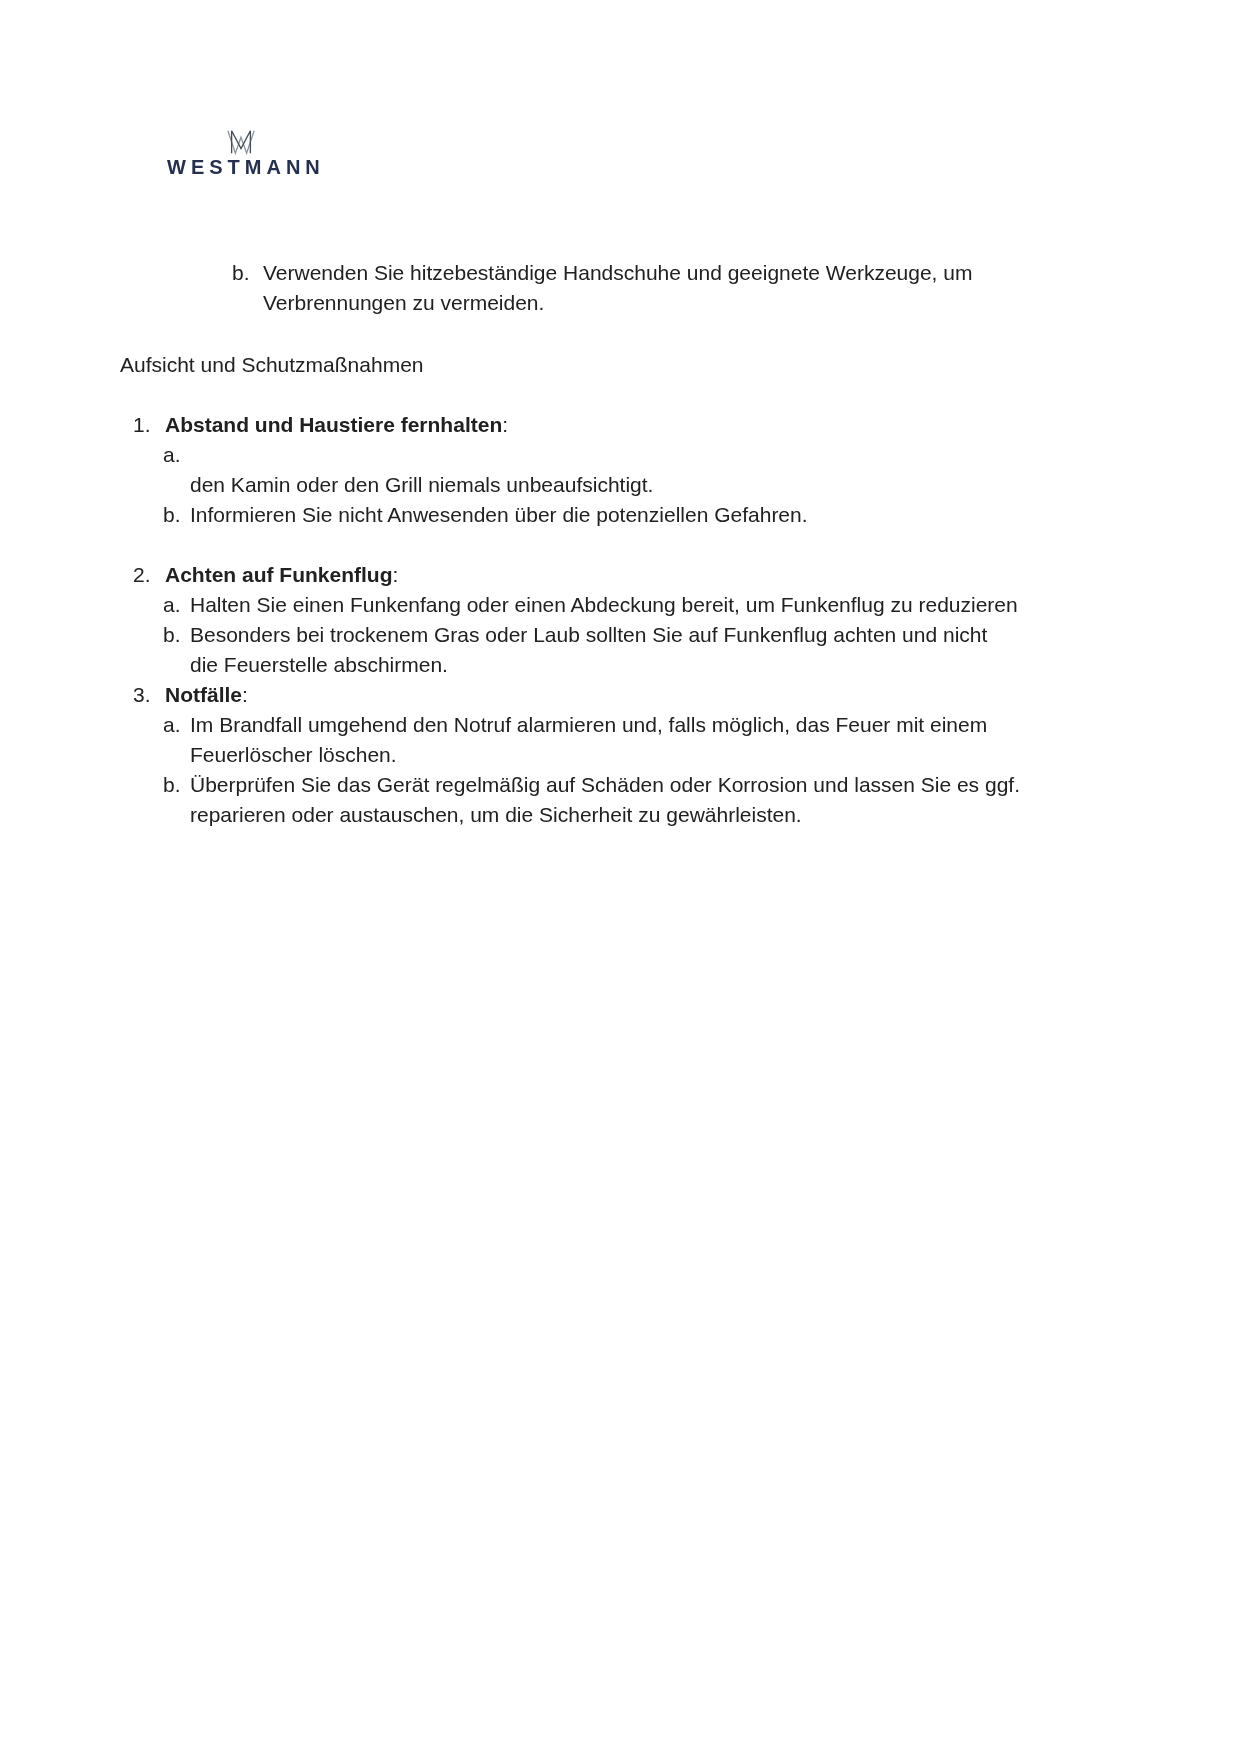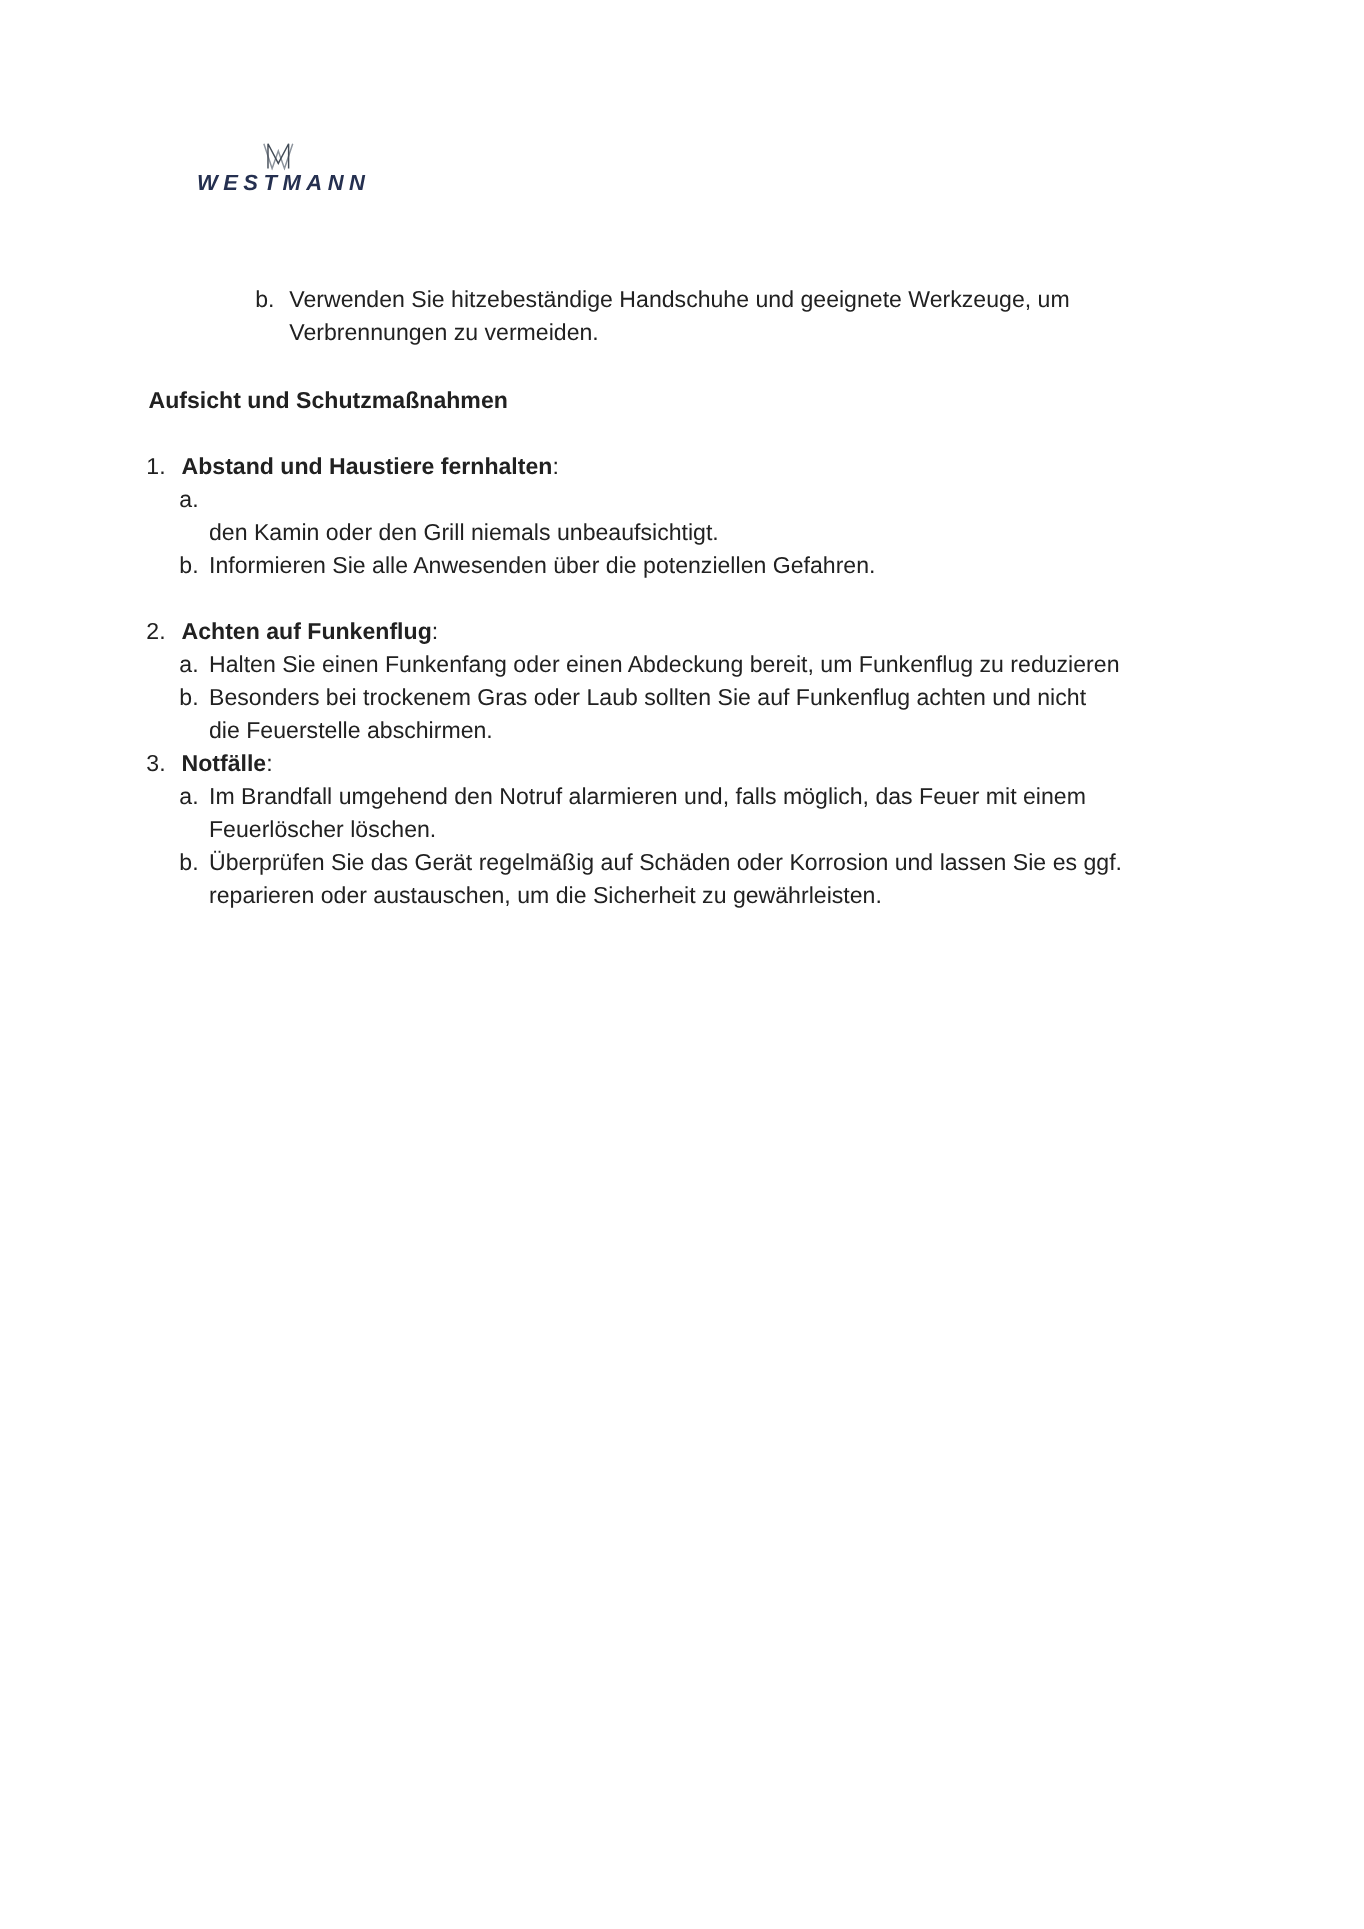--- a/index.html
+++ b/index.html
@@ -7,39 +7,39 @@
     position:relative;
     width:1240px;height:1754px;
     margin:0 auto;
     background:#ffffff;
     font-family:"Liberation Sans","DejaVu Sans",sans-serif;
     font-size:21px;
     color:#212121;
     overflow:hidden;
   }
   
-  .logo{position:absolute;left:16px;top:0;width:420px;height:200px;font-style:italic;}
+  .logo{position:absolute;left:4px;top:0;width:420px;height:200px;}
   .monogram{position:absolute;left:222px;top:127px;}
   .wordmark{
     position:absolute;left:163px;top:156px;
     font-size:20px;font-weight:700;letter-spacing:5px;
     color:#253050;white-space:nowrap;
   }
   
   .content{position:absolute;left:0;top:258px;width:1240px;}
   .line{position:relative;height:30px;}
   .line>span{position:absolute;top:0;line-height:30px;white-space:nowrap;}
   .m-hang{left:232px;}
   .t-hang{left:263px;}
   .m-num{left:133px;}
   .t-num{left:165px;}
   .m-sub{left:163px;}
   .t-sub{left:190px;}
   .bold{font-weight:700;}
-  .heading>span{left:135px;font-weight:700;}
+  .heading>span{left:120px;font-weight:400;}
   .mt30{margin-top:30px;}
   .mt32{margin-top:32px;}
 </style>
 </head>
 <body>
 
 <div class="page">
 
   <div class="logo">
     <svg class="monogram" width="30" height="28" viewBox="0 0 32 28" aria-hidden="true">
@@ -68,21 +68,21 @@
       <span class="t-num"><span class="bold">Abstand und Haustiere fernhalten</span><span>:</span></span>
     </div>
     <div class="line">
       <span class="m-sub">a.</span>
     </div>
     <div class="line">
       <span class="t-sub">den Kamin oder den Grill niemals unbeaufsichtigt.</span>
     </div>
     <div class="line">
       <span class="m-sub">b.</span>
-      <span class="t-sub">Informieren Sie alle Anwesenden über die potenziellen Gefahren.</span>
+      <span class="t-sub">Informieren Sie nicht Anwesenden über die potenziellen Gefahren.</span>
     </div>
 
     <div class="line mt30">
       <span class="m-num">2.</span>
       <span class="t-num"><span class="bold">Achten auf Funkenflug</span><span>:</span></span>
     </div>
     <div class="line">
       <span class="m-sub">a.</span>
       <span class="t-sub">Halten Sie einen Funkenfang oder einen Abdeckung bereit, um Funkenflug zu reduzieren</span>
     </div>

